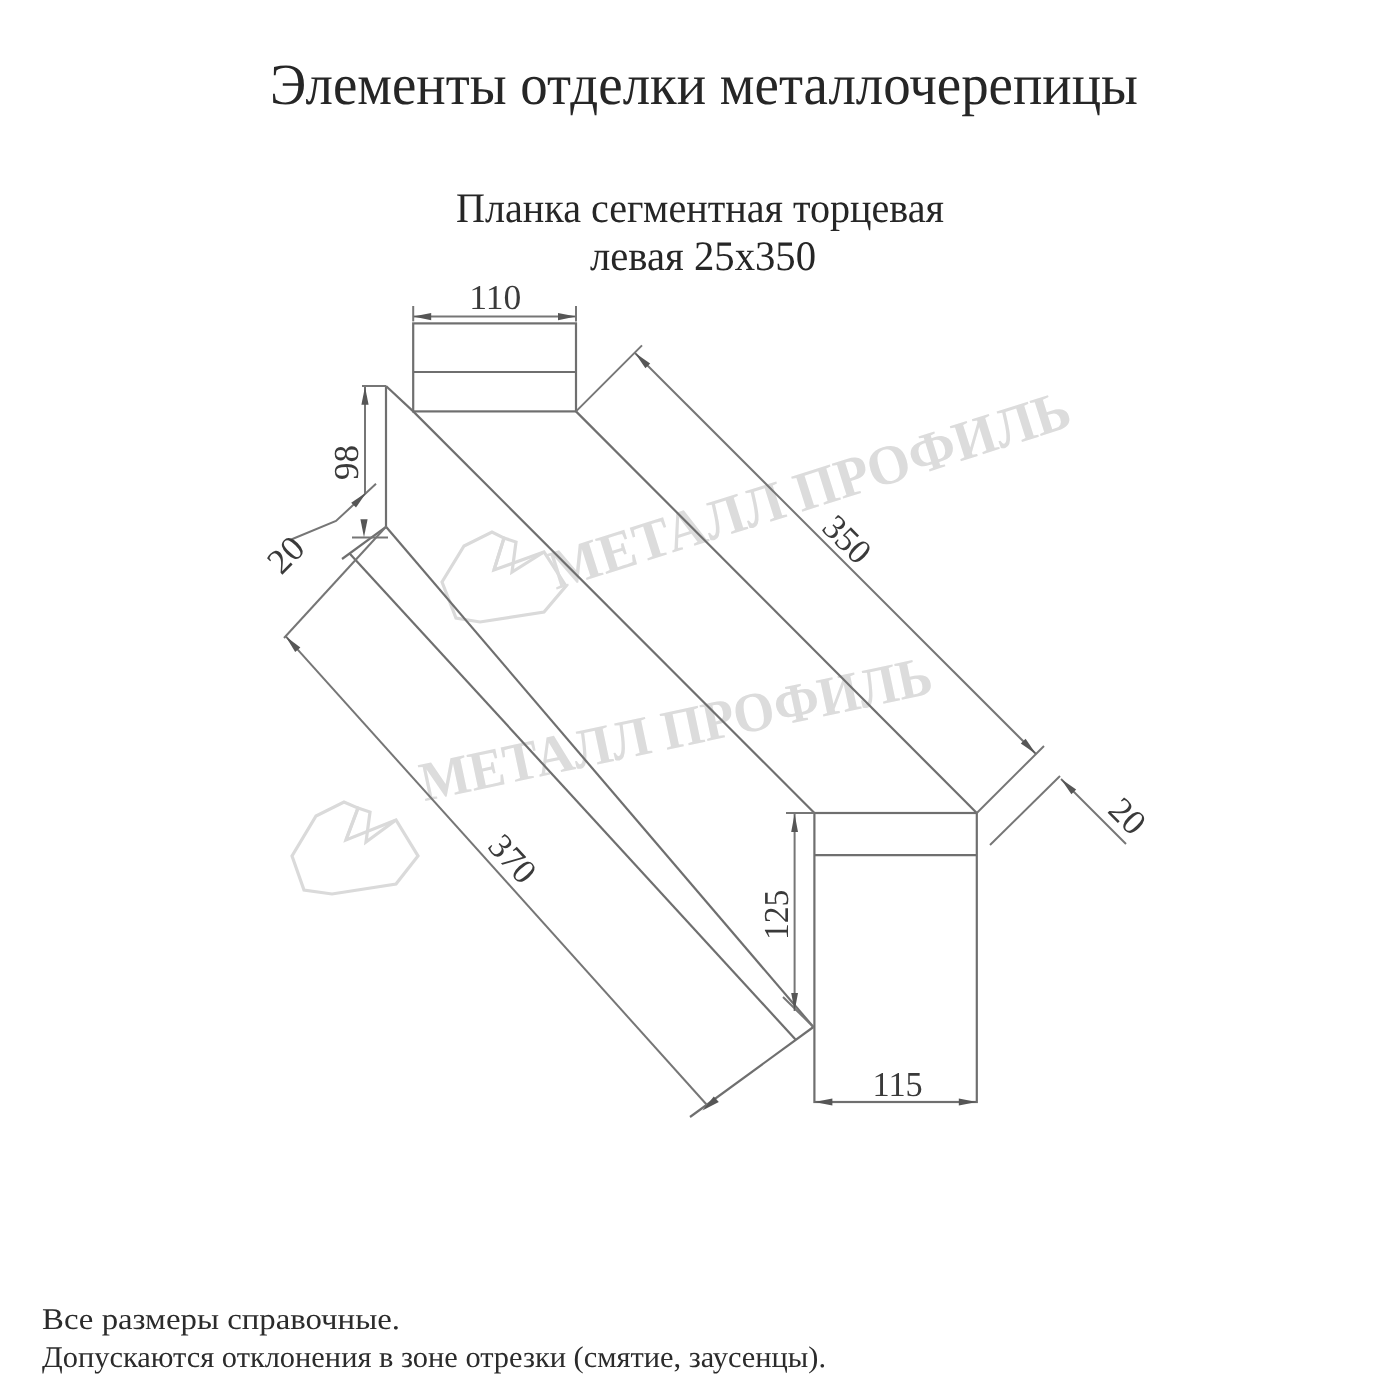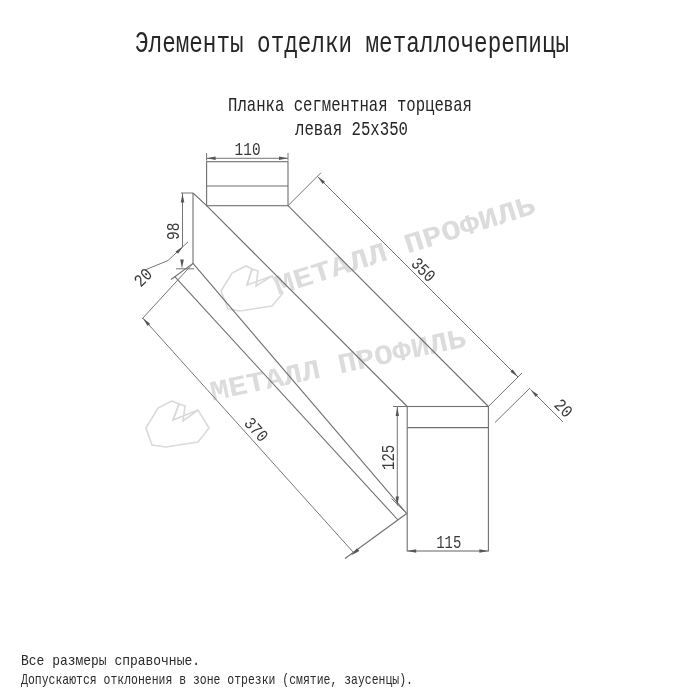--- a/index.html
+++ b/index.html
@@ -1,16 +1,16 @@
 <!DOCTYPE html>
 <html><head>
 <meta charset="utf-8">
 <style>
   html,body{margin:0;padding:0;background:#ffffff;}
-  .page{position:relative;width:700px;height:700px;font-family:Liberation Mono, monospace;}
+  .page{position:relative;width:700px;height:700px;font-family:Liberation Serif, serif;}
   svg{position:absolute;left:0;top:0;}
 </style>
 </head>
 <body>
 <div class="page">
 <svg width="700" height="700" viewBox="0 0 700 700">
 
   <g stroke="#dadada" stroke-width="1.6" fill="none">
     <path d="M221 291 L232 273 L246 266 L252 269 L247 285 L272 276 L283 293 L272 306 L240 311 L228 309 Z"></path>
     <path d="M247 285 L252 269 L258 271 L256 286 L272 276"></path>

